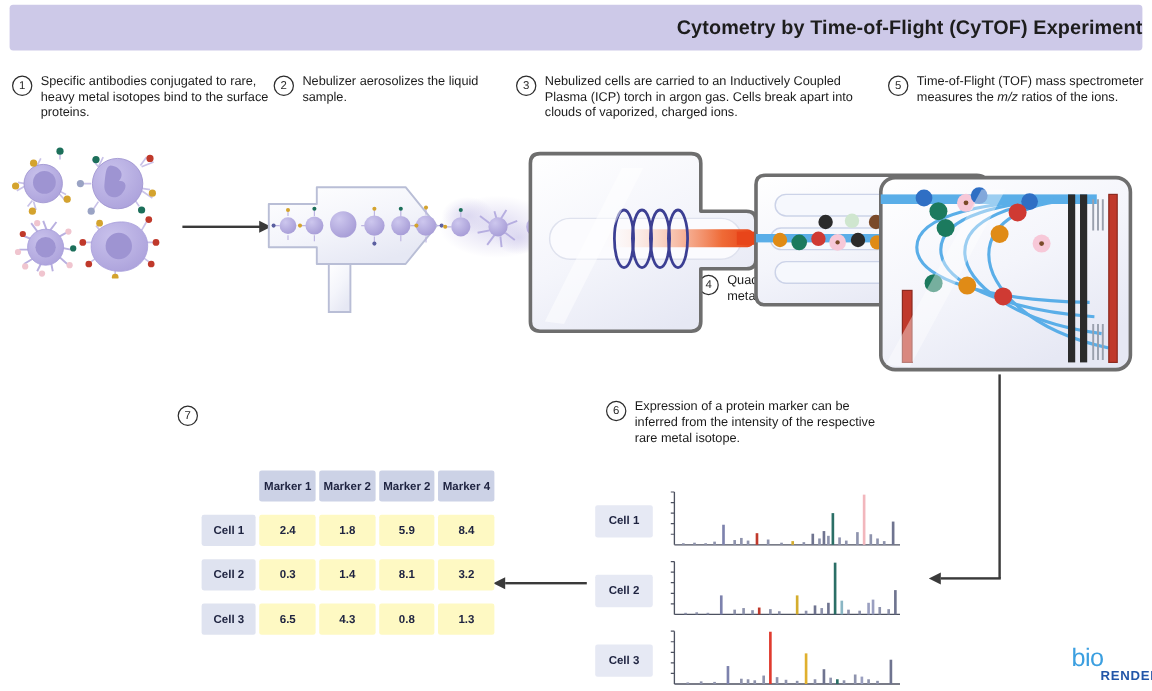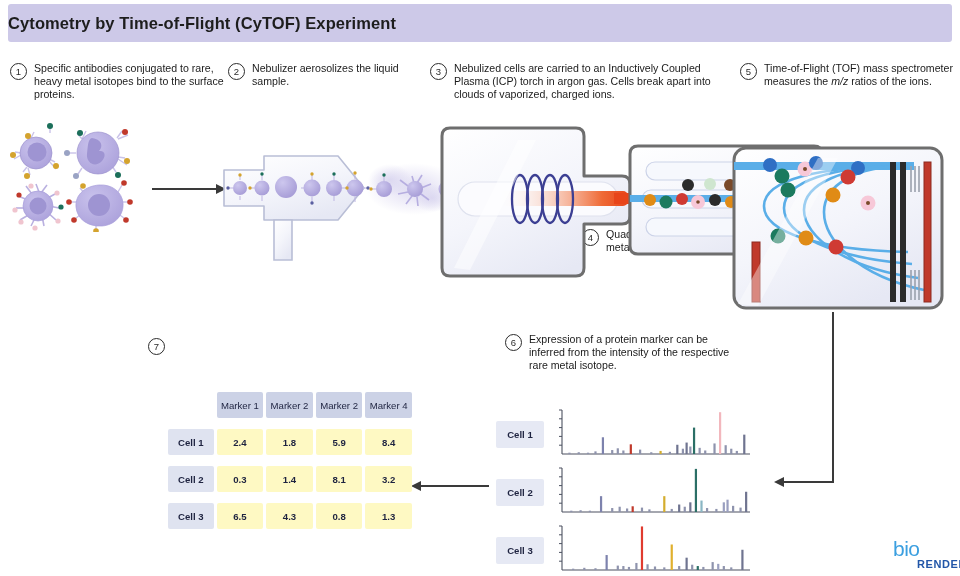--- a/index.html
+++ b/index.html
@@ -8,21 +8,21 @@
     background: #ffffff;
     font-family: "Liberation Sans", sans-serif;
     overflow: hidden;
   }
   #root { position: relative; width: 960px; height: 576px; background: #fff; }
 
   
   .header {
     position: absolute; left: 8px; top: 4px; width: 944px; height: 38px;
     background: #cdc9e8; border-radius: 3px;
-    display: flex; align-items: center; justify-content: flex-start;
+    display: flex; align-items: center; justify-content: flex-end;
   }
   .header-title {
     font-size: 16.5px; font-weight: bold; color: #1d1d1d; letter-spacing: .1px;
   }
 
   
   .step { position: absolute; display: flex; align-items: flex-start; }
   .step-num {
     width: 17px; height: 17px; min-width: 17px; border-radius: 50%;
     border: 1.2px solid #2b2b2b; color: #2b2b2b;
@@ -74,21 +74,21 @@
   
   #instrument { position: absolute; left: 218px; top: 118px; width: 730px; height: 195px; }
 
   
   #table-wrap { position: absolute; left: 165px; top: 381px; width: 250px; height: 182px; }
   .tbl { border-collapse: separate; border-spacing: 3px 11px; }
   .tbl th, .tbl td {
     font-size: 9.6px; color: #1e2340; text-align: center;
     width: 48px; height: 26px; vertical-align: middle;
   }
-  .tbl th.colhead { background: #ccd2e6; font-weight: normal; border-radius: 2px; }
+  .tbl th.colhead { background: #ccd2e6; font-weight: bold; border-radius: 2px; }
   .tbl th.rowhead { background: #dfe3f0; font-weight: bold; border-radius: 2px; width: 44px; }
   .tbl th.corner { background: transparent; }
   .tbl td.val { background: #fef9c3; font-weight: bold; border-radius: 2px; }
 
   
   .spectrum-row { position: absolute; display: flex; align-items: center; }
   #spec1 { left: 496px; top: 408px; }
   #spec2 { left: 496px; top: 466px; }
   #spec3 { left: 496px; top: 524px; }
   .spec-label {

